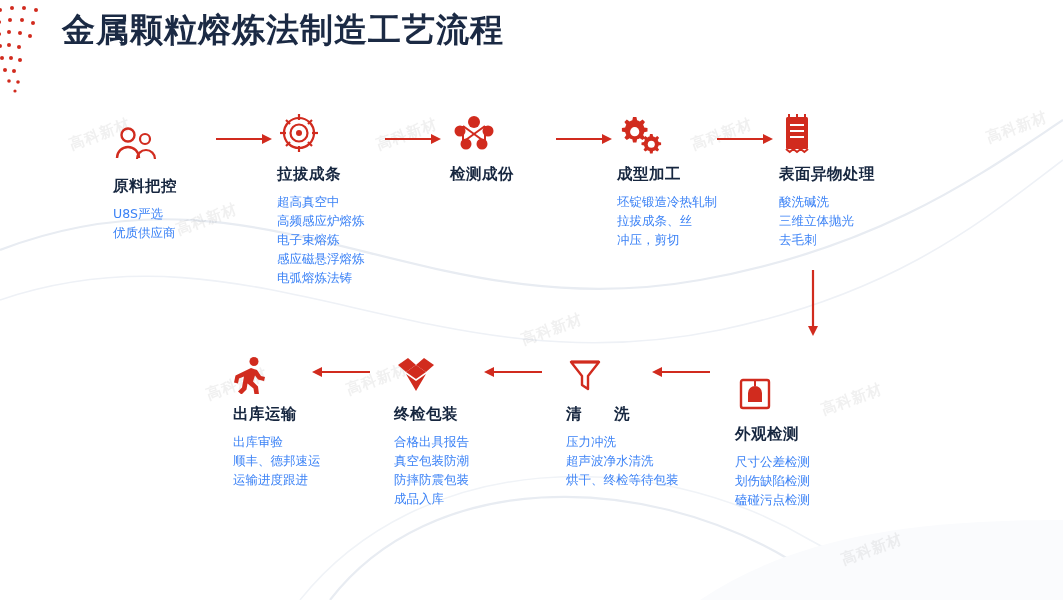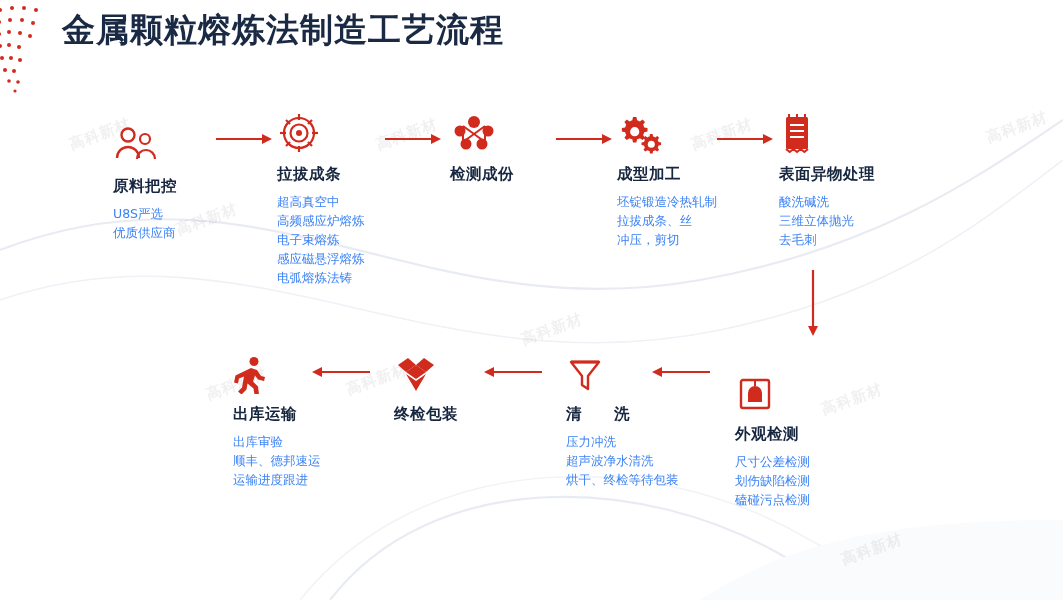--- a/index.html
+++ b/index.html
@@ -328,20 +328,26 @@
     <svg width="44" height="38" viewBox="0 0 44 38" xmlns="http://www.w3.org/2000/svg">
       <g fill="#d12b1e">
         <path d="M4 9 L14 2 L22 9 L12 16 Z"></path>
         <path d="M40 9 L30 2 L22 9 L32 16 Z"></path>
         <path d="M12 16 L22 9 L32 16 L22 23 Z"></path>
         <path d="M12 18 L22 25 L32 18 L22 35 Z"></path>
       </g>
     </svg>
   </div>
   <div class="heading">终检包装</div>
+  <div class="lines">
+    <div>合格出具报告</div>
+    <div>真空包装防潮</div>
+    <div>防摔防震包装</div>
+    <div>成品入库</div>
+  </div>
 </div>
 
 <svg class="arrow" style="left:308px; top:365px;" width="62" height="14" viewBox="0 0 62 14" xmlns="http://www.w3.org/2000/svg">
   <line x1="12" y1="7" x2="62" y2="7" stroke="#d12b1e" stroke-width="2.2"></line>
   <path d="M14 2 L4 7 L14 12 Z" fill="#d12b1e"></path>
 </svg>
 
 <div class="node" style="left:233px; top:352px;">
   <div class="icon">
     <svg width="36" height="38" viewBox="0 0 36 38" xmlns="http://www.w3.org/2000/svg">

